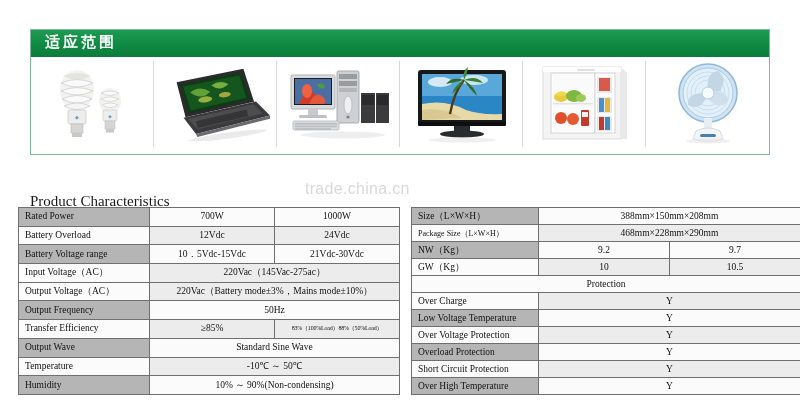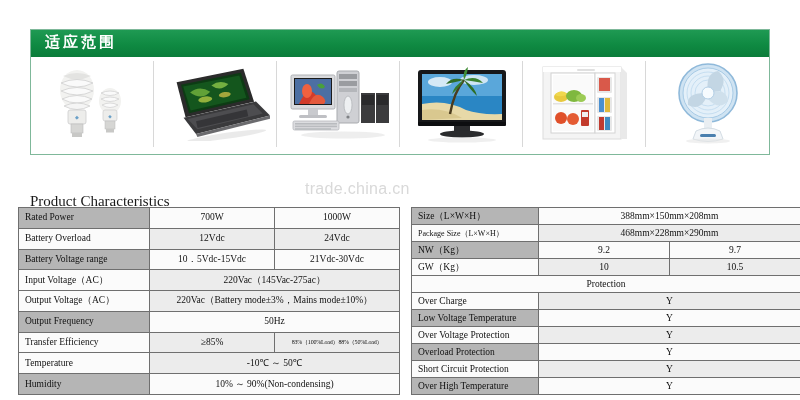--- a/index.html
+++ b/index.html
@@ -283,20 +283,24 @@
         <tr>
           <td class="lbl">Output Frequency</td>
           <td class="val" colspan="2">50Hz</td>
         </tr>
         <tr>
           <td class="lbl alt">Transfer Efficiency</td>
           <td class="val alt">≥85%</td>
           <td class="val alt tiny">83%（100%Load）88%（50%Load）</td>
         </tr>
         <tr>
+          <td class="lbl">Output Wave</td>
+          <td class="val" colspan="2">Standard Sine Wave</td>
+        </tr>
+        <tr>
           <td class="lbl alt">Temperature</td>
           <td class="val alt" colspan="2">-10℃ ～ 50℃</td>
         </tr>
         <tr>
           <td class="lbl">Humidity</td>
           <td class="val" colspan="2">10% ～ 90%(Non-condensing)</td>
         </tr>
       </tbody>
   </table>
   <table class="right">

